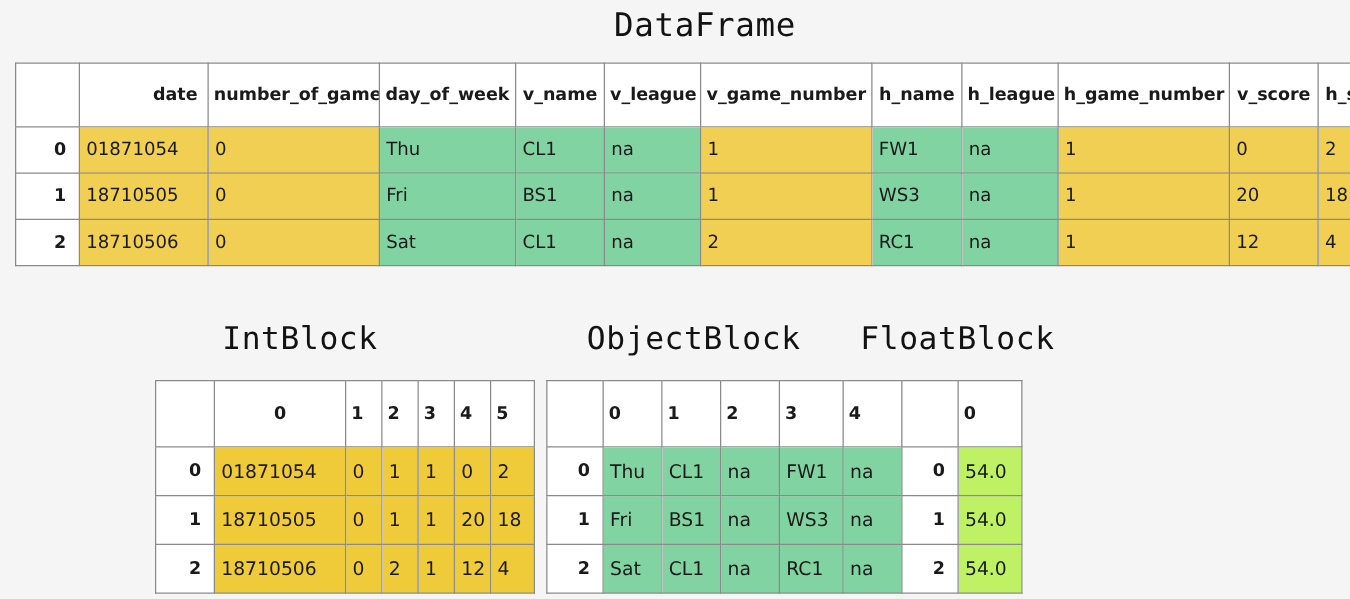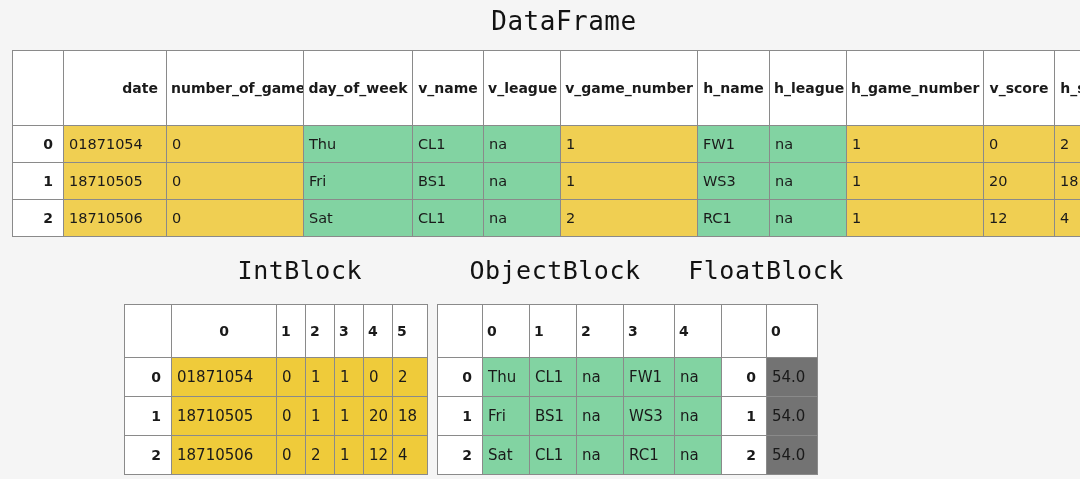--- a/index.html
+++ b/index.html
@@ -29,21 +29,21 @@
     top: 6px;
     left: 0;
     width: 1080px;
     margin-left: 24px;
   }
   .block-title {
     position: absolute;
     top: 256px;
     font-size: 25px;
   }
-  #intblock-title  { left: 118px; width: 244px; text-align: right; }
+  #intblock-title  { left: 118px; width: 244px; }
   #objblock-title  { left: 440px; width: 230px; }
   #floatblock-title{ left: 644px; width: 244px; }
 
   
   table {
     border-collapse: collapse;
     background: #ffffff;
     table-layout: fixed;
   }
   table td, table th {
@@ -65,21 +65,21 @@
   #dataframe-table th,
   #dataframe-table td {
     height: 36px;
     font-size: 14.5px;
   }
   #dataframe-table thead th {
     background: #ffffff;
     font-weight: bold;
     font-size: 14px;
     text-align: center;
-    padding: 12px 4px;
+    padding: 0 4px;
     height: 50px;
     vertical-align: middle;
   }
   #dataframe-table thead th.corner { width: 42px; }
   #dataframe-table thead th.col-date { text-align: right; padding-right: 8px; }
   #dataframe-table tbody td {
     text-align: left;
     padding-left: 5px;
     vertical-align: middle;
   }
@@ -89,21 +89,21 @@
     font-weight: bold;
     background: #ffffff;
     font-size: 14px;
   }
 
   
   .c-gold   { background: #f0cf52; }
   .c-green  { background: #82d3a2; }
   .c-gold-deep { background: #efcb3a; }
   .c-green-deep{ background: #82d3a2; }
-  .c-orange-deep{ background: #737373; }
+  .c-orange-deep{ background: #bef264; }
 
   
   .block-table {
     position: absolute;
   }
   .block-table th, .block-table td {
     height: 38px;
     font-size: 15px;
     vertical-align: middle;
   }

